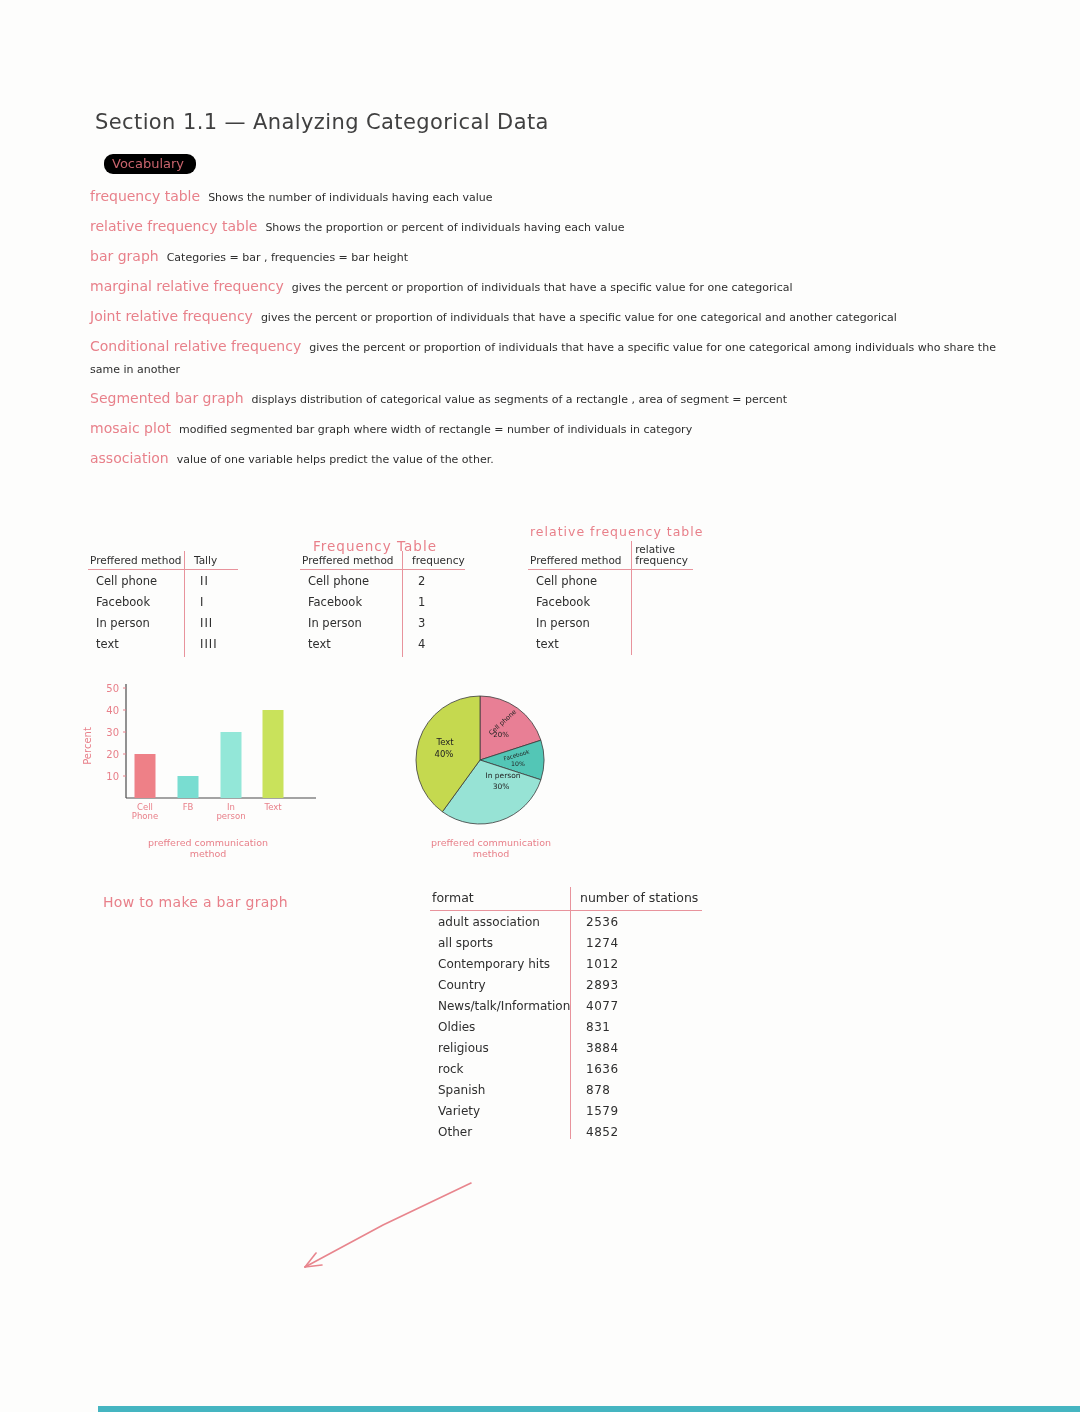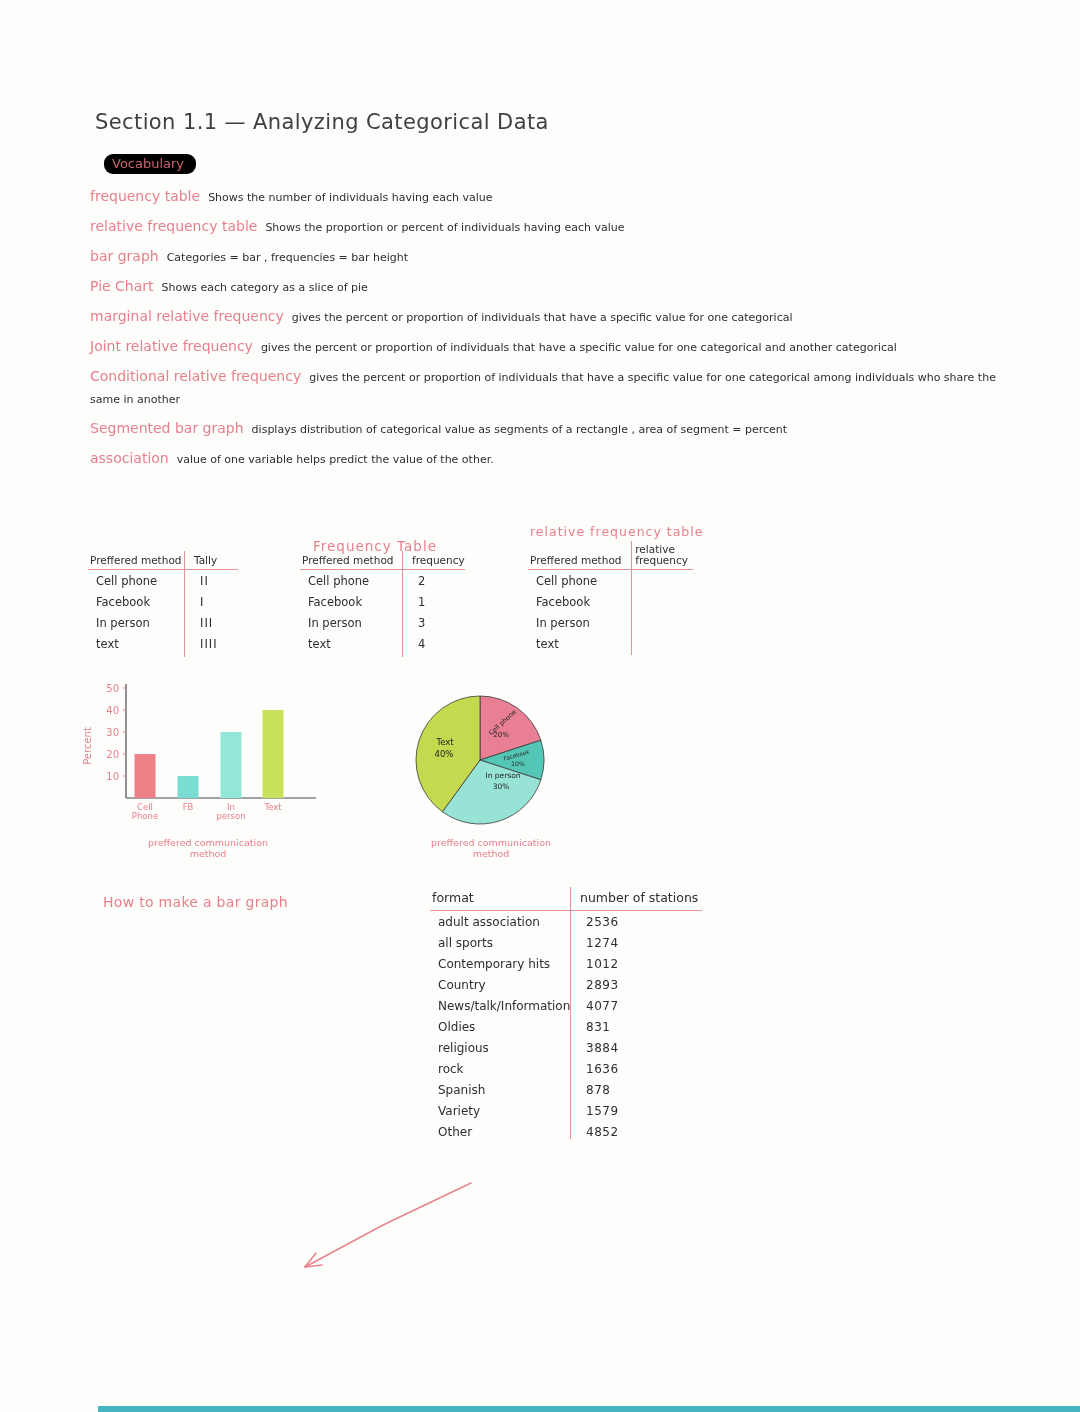--- a/index.html
+++ b/index.html
@@ -59,25 +59,25 @@
 <body>
 
 <div class="page">
 
   <div class="page-title">Section 1.1 — Analyzing Categorical Data</div>
   <div class="vocab-heading">Vocabulary</div>
   <div class="vocab-list">
       <div class="vocab-row"><span class="term">frequency table</span><span class="def">Shows the number of individuals having each value</span></div>
       <div class="vocab-row"><span class="term">relative frequency table</span><span class="def">Shows the proportion or percent of individuals having each value</span></div>
       <div class="vocab-row"><span class="term">bar graph</span><span class="def">Categories = bar , frequencies = bar height</span></div>
-      <div class="vocab-row"><span class="term">Pie Chart</span><span class="def">Shows each category as a slice of pie</span></div>
       <div class="vocab-row"><span class="term">marginal relative frequency</span><span class="def">gives the percent or proportion of individuals that have a specific value for one categorical</span></div>
       <div class="vocab-row"><span class="term">Joint relative frequency</span><span class="def">gives the percent or proportion of individuals that have a specific value for one categorical and another categorical</span></div>
       <div class="vocab-row"><span class="term">Conditional relative frequency</span><span class="def">gives the percent or proportion of individuals that have a specific value for one categorical among individuals who share the same in another</span></div>
       <div class="vocab-row"><span class="term">Segmented bar graph</span><span class="def">displays distribution of categorical value as segments of a rectangle , area of segment = percent</span></div>
+      <div class="vocab-row"><span class="term">mosaic plot</span><span class="def">modified segmented bar graph where width of rectangle = number of individuals in category</span></div>
       <div class="vocab-row"><span class="term">association</span><span class="def">value of one variable helps predict the value of the other.</span></div>
     </div>
 
   <div class="htable" id="tbl-tally">
     <div class="ht-head">
       <span>Preffered method</span>
       <span>Tally</span>
     </div>
     <div class="ht-vline"></div>
     <div class="ht-rows">

